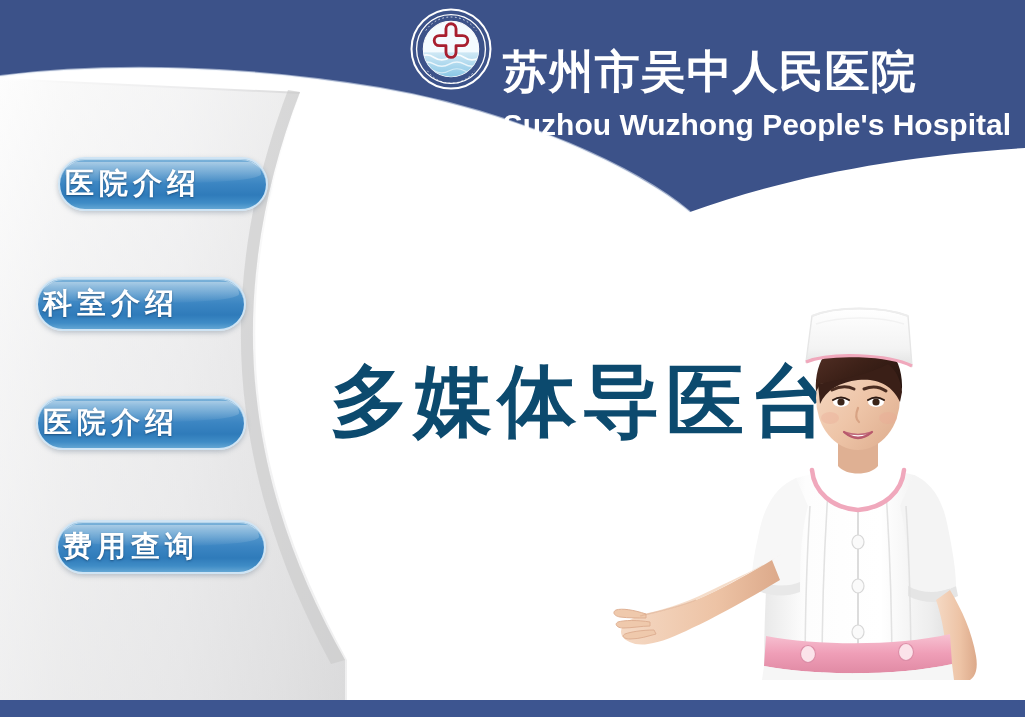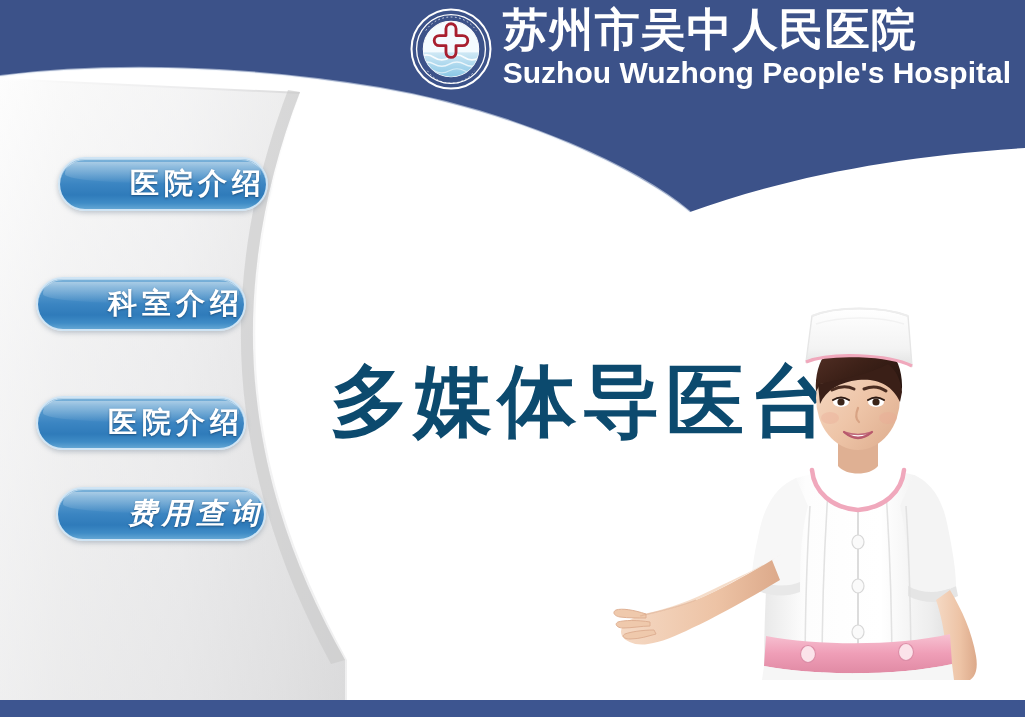--- a/index.html
+++ b/index.html
@@ -52,29 +52,31 @@
     justify-content:flex-start;
   }
   .brand-cn{
     color:#ffffff;
     font-size:45px;
     line-height:52px;
     font-weight:bold;
     letter-spacing:1px;
     white-space:nowrap;
     font-family:"DejaVu Sans","Liberation Sans",sans-serif;
+    margin-top:42px;
   }
   .brand-en{
     color:#ffffff;
     font-size:30px;
     line-height:34px;
     font-weight:bold;
     white-space:nowrap;
     letter-spacing:0px;
     font-family:"Liberation Sans","DejaVu Sans",sans-serif;
+    margin-top:10px;
   }
 
   
   .menu{
     position:absolute;
     left:0;top:0;
     width:330px;height:717px;
   }
   .mbtn{
     position:absolute;
@@ -87,21 +89,21 @@
       linear-gradient(to bottom,
         #7fb4da 0%,
         #5e9fd0 16%,
         #3b85c2 50%,
         #2f7bba 72%,
         #3f8cc6 88%,
         #63a6d4 100%);
     box-shadow:0 2px 5px rgba(90,110,130,0.35), inset 0 1px 0 rgba(255,255,255,0.45);
     display:flex;
     align-items:center;
-    justify-content:flex-end;
+    justify-content:flex-start;
     cursor:pointer;
   }
   .mbtn .cap{
     position:absolute;
     left:5px;right:5px;top:3px;
     height:21px;
     border-radius:14px 14px 50% 50%;
     background:linear-gradient(to bottom,rgba(255,255,255,0.38),rgba(255,255,255,0.02));
     pointer-events:none;
   }
@@ -113,21 +115,21 @@
     font-weight:bold;
     letter-spacing:5px;
     text-indent:5px;
     text-shadow:0 1px 2px rgba(12,45,80,0.55);
     font-family:"DejaVu Sans","Liberation Sans",sans-serif;
     white-space:nowrap;
   }
   #btn0{left:58px;top:157px;}
   #btn1{left:36px;top:277px;}
   #btn2{left:36px;top:396px;}
-  #btn3{left:56px;top:487px;font-style:italic;}
+  #btn3{left:56px;top:520px;}
 
   
   .hero-title{
     position:absolute;
     left:330px;
     top:358px;
     color:#0c4a6e;
     font-size:78px;
     line-height:86px;
     font-weight:bold;

